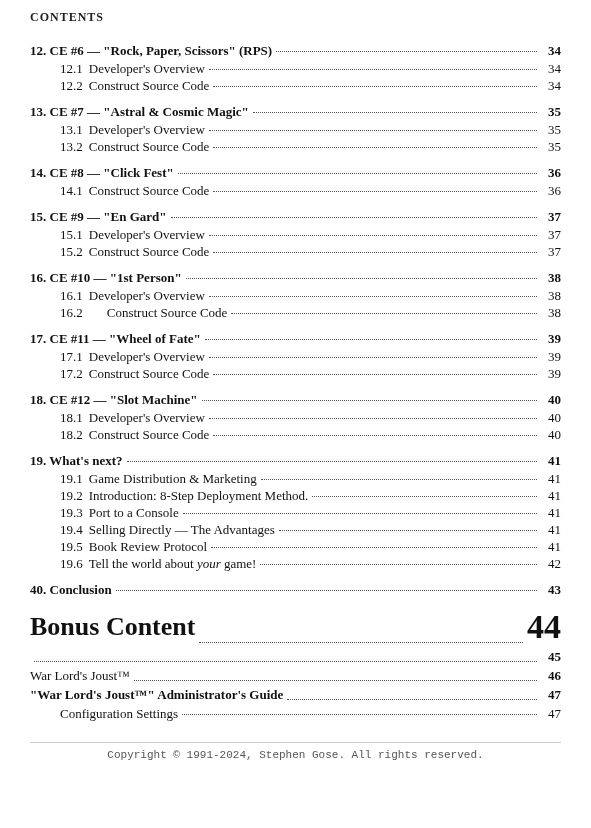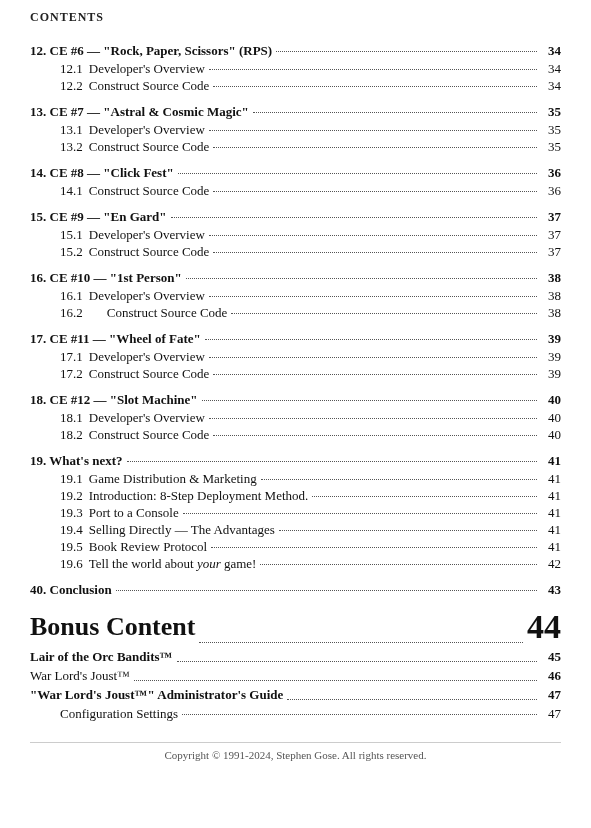--- a/index.html
+++ b/index.html
@@ -80,20 +80,21 @@
       font-weight: bold;
       font-style: normal;
     }
     .footer {
       margin-top: 20px;
       border-top: 1px solid #ccc;
       padding-top: 6px;
       text-align: center;
       font-size: 11px;
       color: #555;
+      font-family: Liberation Mono, monospace;
     }
   </style>
 </head>
 <body>
 
 <div class="contents-header">CONTENTS</div>
 
 <div id="toc-container">
     <div class="toc-section section-gap">
       <div class="toc-main-entry">
@@ -274,21 +275,20 @@
     </div>
   </div>
 
 <div class="bonus-section" id="bonus-section">
     <div class="bonus-entry">
       <span class="bonus-title">Bonus Content</span>
       <span class="dots"></span>
       <span class="page-num" style="font-size: 34px; font-weight: bold;">44</span>
     </div>
     <div class="bonus-entry">
-      <span class="entry-label" style="font-weight: bold;">Lair of the Orc Bandits™</span>
       <span class="dots"></span>
       <span class="page-num">45</span>
     </div>
     <div class="bonus-entry">
       <span class="entry-label" style="font-weight: normal;">War Lord's Joust™</span>
       <span class="dots"></span>
       <span class="page-num">46</span>
     </div>
     <div class="bonus-entry">
       <span class="entry-label" style="font-weight: bold;">"War Lord's Joust™" Administrator's Guide</span>

